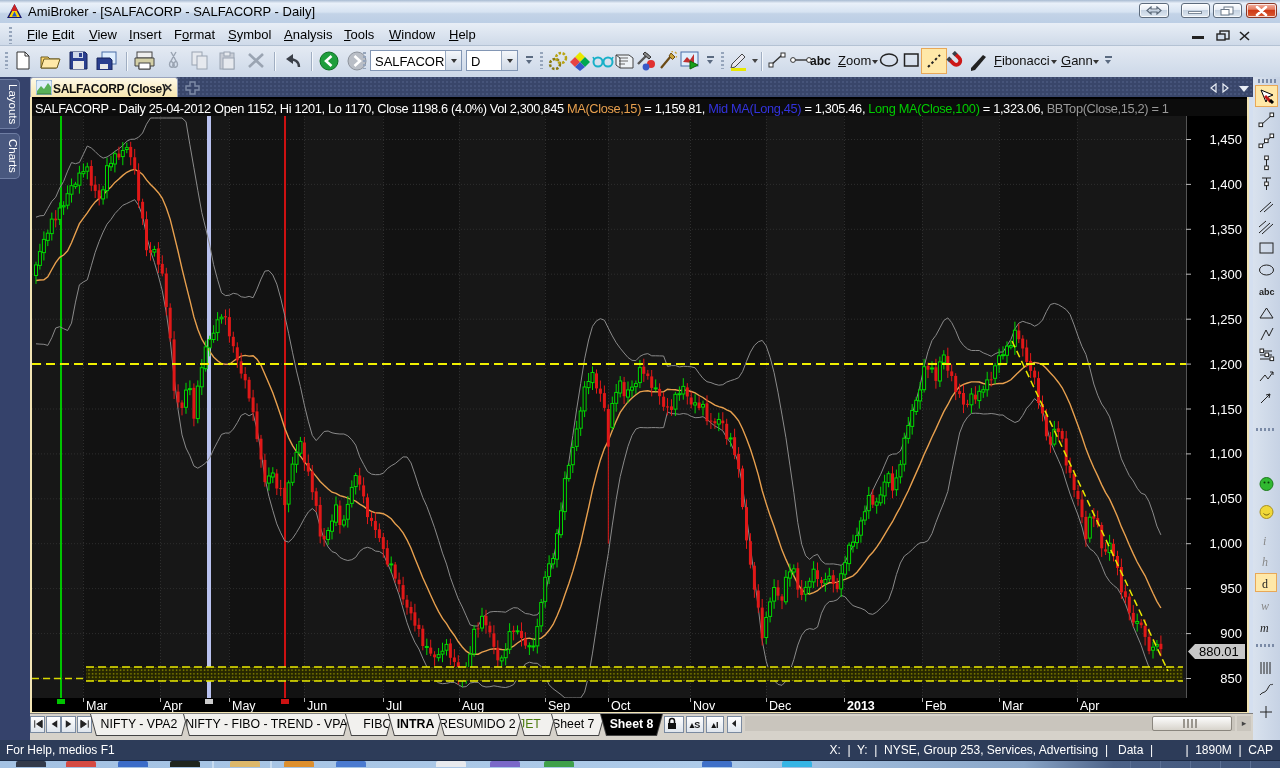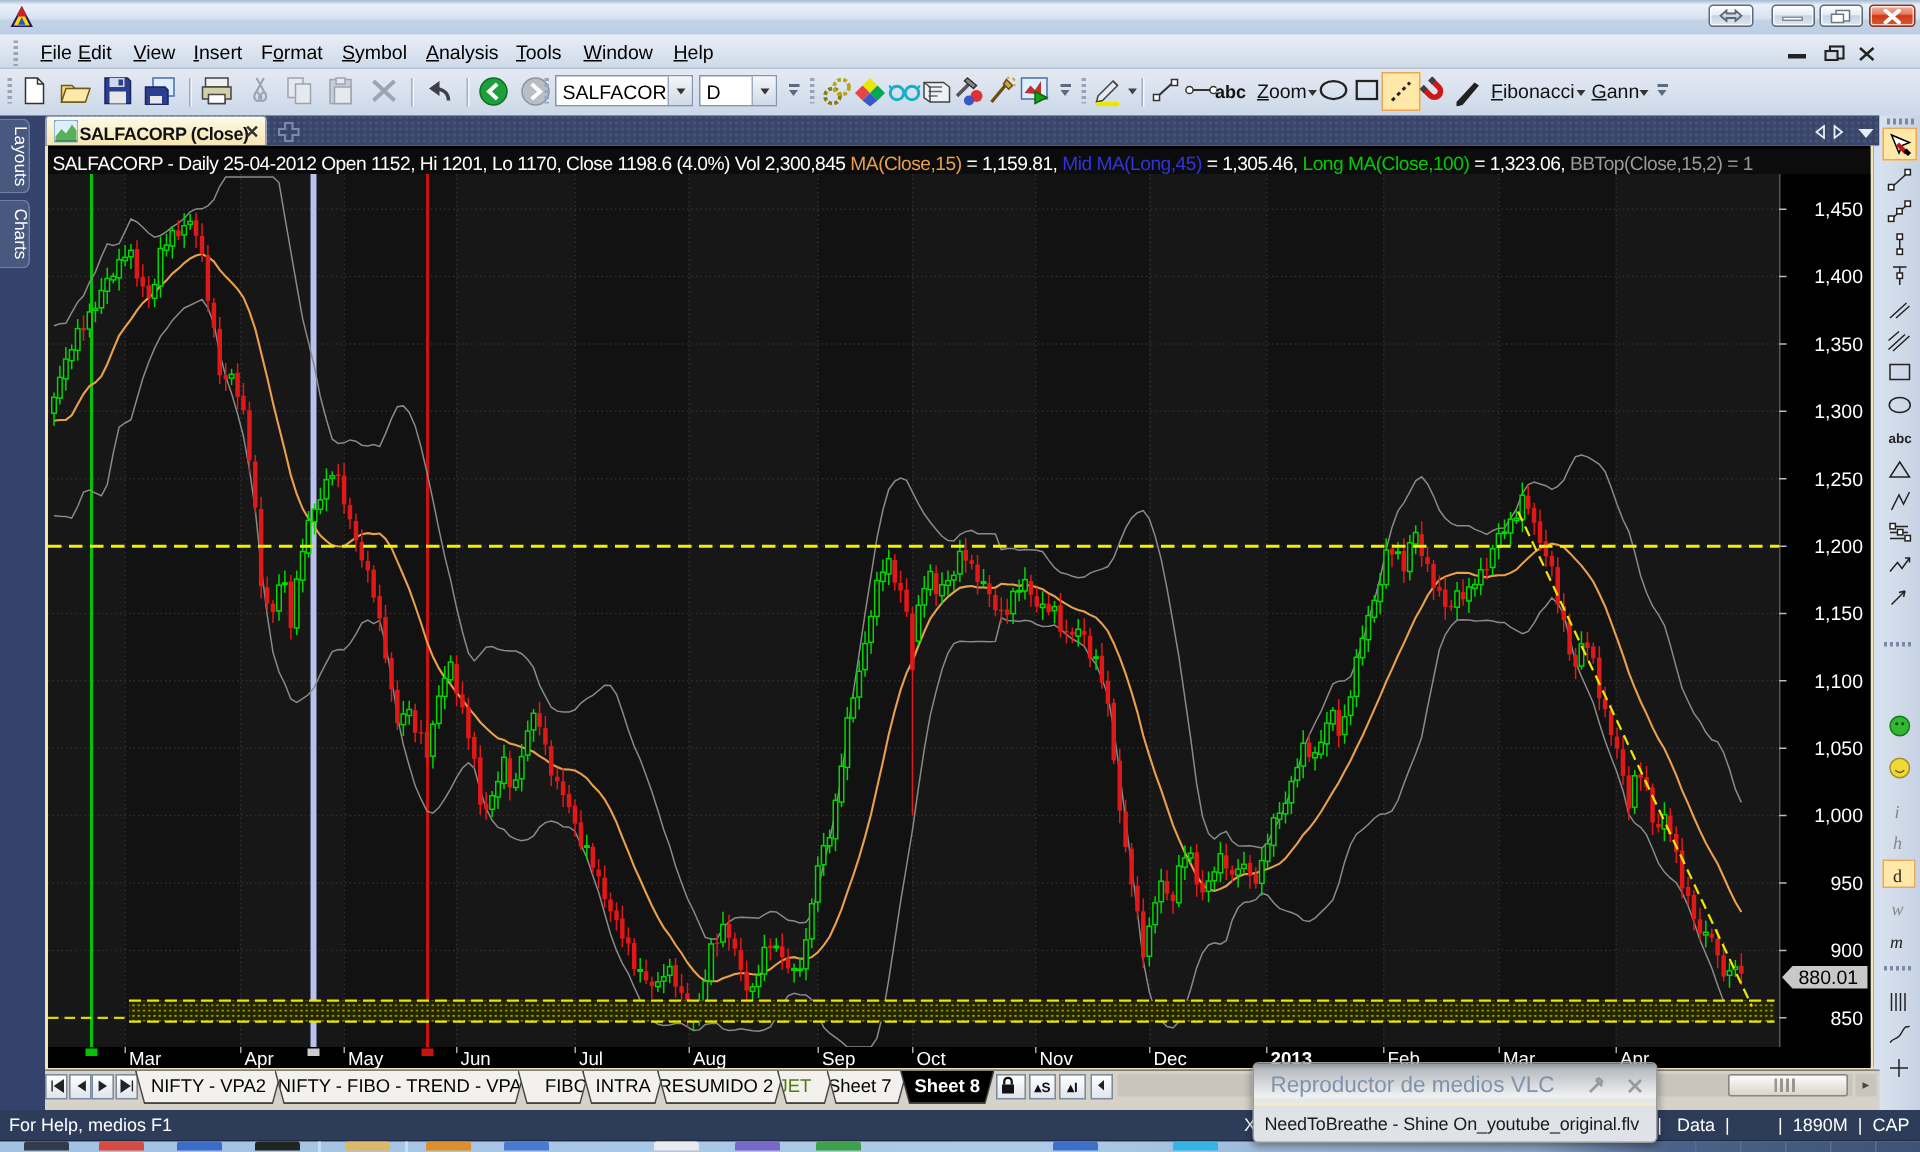--- a/index.html
+++ b/index.html
@@ -69,20 +69,21 @@
 <body>
 <div id="scr">
 
   <div class="abs" id="titlebar"></div>
   <svg class="abs" style="left:6px;top:3px" width="17" height="17" viewBox="0 0 17 17">
     <path d="M8.5 1 16 15H1Z" fill="#1a1a6e"></path>
       <path d="M8.5 3.5 13.8 14H3.2Z" fill="#ffd400"></path>
     <path d="M8.5 1 12 8H5Z" fill="#cc2222"></path>
       <path d="M8.5 8.5 11 13.5H6Z" fill="#2255cc"></path>
   </svg>
+  <div class="abs" id="titletxt">AmiBroker - [SALFACORP - SALFACORP - Daily]</div>
   <div class="abs wbtn sil" style="left:1139px;width:30px"></div>
   <svg class="abs" style="left:1146px;top:6px" width="16" height="9" viewBox="0 0 16 9">
       <path d="M1 4.5 5 1v2h6V1l4 3.5L11 8V6H5v2Z" fill="none" stroke="#5a6878" stroke-width="1.2"></path>
     </svg>
   <div class="abs wbtn sil" style="left:1181px;width:29px"></div>
   <div class="abs" style="left:1188px;top:11px;width:14px;height:3px;background:#fff;border:1px solid #7d8a99"></div>
   <div class="abs wbtn sil" style="left:1213px;width:29px"></div>
   <svg class="abs" style="left:1220px;top:6px" width="15" height="10" viewBox="0 0 15 10">
       <rect x="4" y="1" width="9" height="7" fill="#fff" stroke="#6b7888"></rect>
       <rect x="1" y="3.5" width="8" height="5.5" fill="#fff" stroke="#6b7888"></rect>
@@ -786,21 +787,21 @@
         <path d="M11 3v8M3 3l6 4-6 4Z" fill="#222" stroke="#222"></path>
       </svg>
     </div>
     <div class="abs" style="left:90px;top:714px;width:98px;height:22px;background:#444;clip-path:polygon(0 0,100% 0,calc(100% - 6px) 100%,6px 100%)"></div>
     <div class="abs" style="left:91px;top:714px;width:96px;height:21px;background:#f2f1ee;clip-path:polygon(0 0,100% 0,calc(100% - 5.7px) 100%,5.7px 100%);color:#000;font-weight:normal;font-size:12.3px;text-align:center;line-height:20px;white-space:nowrap">NIFTY - VPA2</div>
     <div class="abs" style="left:183px;top:714px;width:167px;height:22px;background:#444;clip-path:polygon(0 0,100% 0,calc(100% - 6px) 100%,6px 100%)"></div>
     <div class="abs" style="left:184px;top:714px;width:165px;height:21px;background:#f2f1ee;clip-path:polygon(0 0,100% 0,calc(100% - 5.7px) 100%,5.7px 100%);color:#000;font-weight:normal;font-size:12.3px;text-align:center;line-height:20px;white-space:nowrap">NIFTY - FIBO - TREND - VPA</div>
     <div class="abs" style="left:345px;top:714px;width:48px;height:22px;background:#444;clip-path:polygon(0 0,100% 0,calc(100% - 6px) 100%,6px 100%)"></div>
     <div class="abs" style="left:346px;top:714px;width:46px;height:21px;background:#f2f1ee;clip-path:polygon(0 0,100% 0,calc(100% - 5.7px) 100%,5.7px 100%);color:#000;font-weight:normal;font-size:12.3px;text-align:right;line-height:20px;white-space:nowrap">FIBO</div>
     <div class="abs" style="left:388px;top:714px;width:55px;height:22px;background:#444;clip-path:polygon(0 0,100% 0,calc(100% - 6px) 100%,6px 100%)"></div>
-    <div class="abs" style="left:389px;top:714px;width:53px;height:21px;background:#f2f1ee;clip-path:polygon(0 0,100% 0,calc(100% - 5.7px) 100%,5.7px 100%);color:#000;font-weight:normal;font-size:12.3px;text-align:center;line-height:20px;white-space:nowrap">INTRA</div>
+    <div class="abs" style="left:389px;top:714px;width:53px;height:21px;background:#f2f1ee;clip-path:polygon(0 0,100% 0,calc(100% - 5.7px) 100%,5.7px 100%);color:#000;font-weight:bold;font-size:12.3px;text-align:center;line-height:20px;white-space:nowrap">INTRA</div>
     <div class="abs" style="left:438px;top:714px;width:85px;height:22px;background:#444;clip-path:polygon(0 0,100% 0,calc(100% - 6px) 100%,6px 100%)"></div>
     <div class="abs" style="left:439px;top:714px;width:83px;height:21px;background:#f2f1ee;clip-path:polygon(0 0,100% 0,calc(100% - 5.7px) 100%,5.7px 100%);color:#000;font-weight:normal;font-size:12.3px;line-height:20px;white-space:nowrap">RESUMIDO 2</div>
     <div class="abs" style="left:518px;top:714px;width:38px;height:22px;background:#444;clip-path:polygon(0 0,100% 0,calc(100% - 6px) 100%,6px 100%)"></div>
     <div class="abs" style="left:519px;top:714px;width:36px;height:21px;background:#f2f1ee;clip-path:polygon(0 0,100% 0,calc(100% - 5.7px) 100%,5.7px 100%);color:#4d7c0f;font-weight:normal;font-size:12.3px;text-align:left;line-height:20px;white-space:nowrap">JET</div>
     <div class="abs" style="left:551px;top:714px;width:54px;height:22px;background:#444;clip-path:polygon(0 0,100% 0,calc(100% - 6px) 100%,6px 100%)"></div>
     <div class="abs" style="left:552px;top:714px;width:52px;height:21px;background:#f2f1ee;clip-path:polygon(0 0,100% 0,calc(100% - 5.7px) 100%,5.7px 100%);color:#000;font-weight:normal;font-size:12.3px;text-align:left;line-height:20px;white-space:nowrap">Sheet 7</div>
     <div class="abs" style="left:600px;top:714px;width:63px;height:22px;background:#444;clip-path:polygon(0 0,100% 0,calc(100% - 6px) 100%,6px 100%)"></div>
     <div class="abs" style="left:601px;top:714px;width:61px;height:21px;background:#000;clip-path:polygon(0 0,100% 0,calc(100% - 5.7px) 100%,5.7px 100%);color:#fff;font-weight:bold;font-size:12.3px;text-align:center;line-height:20px;white-space:nowrap">Sheet 8</div>
     <div class="navb" style="left:664px;width:20px">
       <svg width="14" height="14" viewBox="0 0 14 14">
@@ -841,23 +842,12 @@
     <div class="tico" style="left:702px;width:30px;background:#3f70c8"></div>
     <div class="tico" style="left:782px;width:30px;background:#35b5e5"></div>
     <div class="abs" style="left:212px;top:761px;width:2px;height:7px;background:#c8dcf0"></div>
     <div class="abs" style="left:270px;top:761px;width:2px;height:7px;background:#c8dcf0"></div>
     <div class="abs" style="left:1130px;top:761px;width:1px;height:7px;background:#5a6f94"></div>
     <div class="abs" style="left:1160px;top:761px;width:1px;height:7px;background:#5a6f94"></div>
     <div class="abs" style="left:1190px;top:761px;width:1px;height:7px;background:#5a6f94"></div>
     <div class="abs" style="left:1220px;top:761px;width:1px;height:7px;background:#5a6f94"></div>
     <div class="abs" style="left:1250px;top:761px;width:1px;height:7px;background:#5a6f94"></div>
 
-  <div class="abs" id="vlc">
-    <span class="ti">Reproductor de medios VLC</span>
-    <svg class="abs" style="left:222px;top:9px" width="38" height="12" viewBox="0 0 38 12">
-        <path d="M2 10 8 4m-2-2 4 4M6 2l2-1 2 2-1 2" stroke="#999" stroke-width="1.8" fill="none"></path>
-        <path d="M28 2l8 8M36 2l-8 8" stroke="#999" stroke-width="1.8"></path>
-      </svg>
-    <div class="bar"></div>
-    <div class="body">
-        <span class="tx">NeedToBreathe - Shine On_youtube_original.flv</span>
-      </div>
-  </div>
 </div>
 </body></html>

